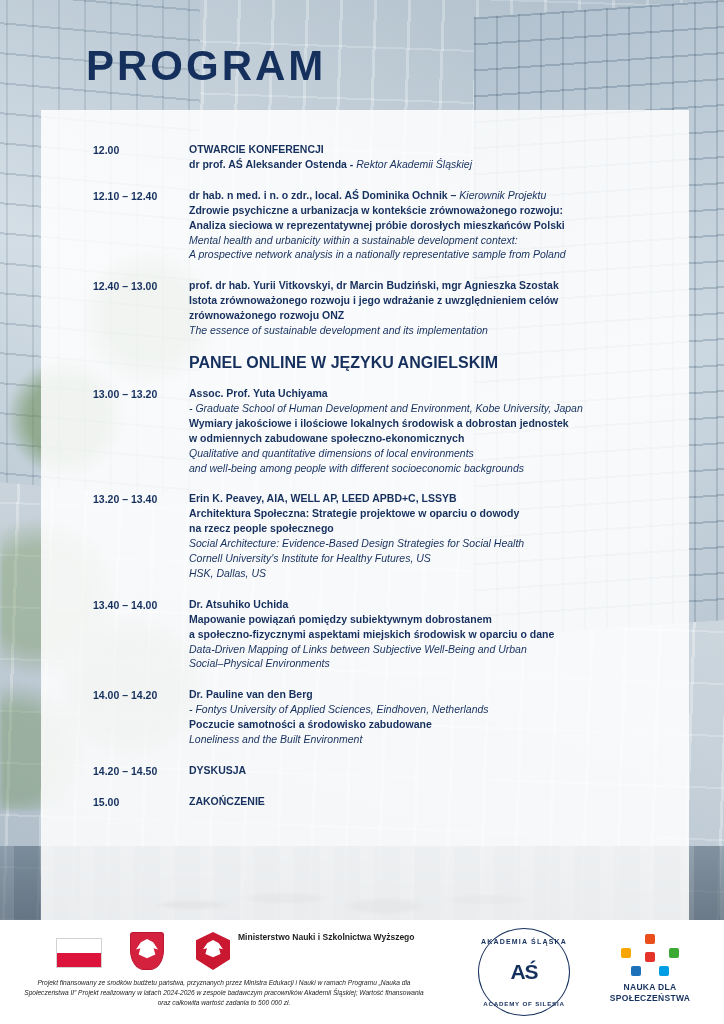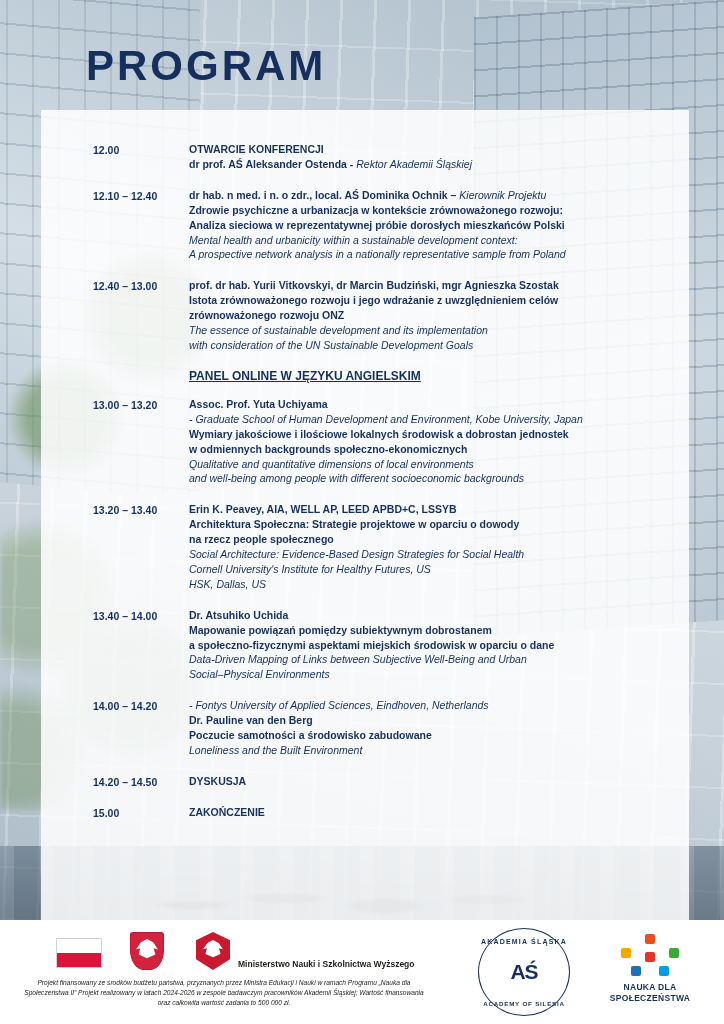--- a/index.html
+++ b/index.html
@@ -143,26 +143,25 @@
     flex: 1;
     font-size: 10.5px;
     color: #16305e;
     line-height: 1.42;
   }
   .entry .b { font-weight: bold; }
   .entry .i { font-style: italic; }
   .entry div { white-space: pre-wrap; }
 
   .panel-head {
-    font-size: 12px;
+    font-size: 16px;
     font-weight: bold;
     color: #16305e;
     margin: 10px 0 14px 0;
     padding-left: 96px;
-    text-decoration: underline;
   }
 
   
   .footer {
     position: absolute;
     left: 0; right: 0;
     bottom: 0;
     height: 104px;
     background: #ffffff;
   }
@@ -194,21 +193,21 @@
     left: 5px; top: 6px;
     width: 22px; height: 20px;
     background: #ffffff;
     clip-path: polygon(50% 0%, 78% 16%, 100% 52%, 80% 46%, 88% 78%, 50% 96%, 12% 78%, 20% 46%, 0% 52%, 22% 16%);
   }
   .ministry {
     position: absolute;
     left: 196px;
     top: 12px;
     display: flex;
-    align-items: flex-end;
+    align-items: flex-start;
     gap: 8px;
   }
   .ministry .emblem {
     width: 34px; height: 38px;
     background:
       linear-gradient(180deg, #c9182f 0%, #c9182f 100%);
     clip-path: polygon(50% 0%, 100% 22%, 100% 72%, 50% 100%, 0% 72%, 0% 22%);
     position: relative;
   }
   .ministry .emblem::after {
@@ -327,31 +326,30 @@
             <div><span class="i">A prospective network analysis in a nationally representative sample from Poland</span></div>
           </div>
         </div>
         <div class="row">
           <div class="time">12.40 – 13.00</div>
           <div class="entry">
             <div><span class="b">prof. dr hab. Yurii Vitkovskyi, dr Marcin Budziński, mgr Agnieszka Szostak</span></div>
             <div><span class="b">Istota zrównoważonego rozwoju i jego wdrażanie z uwzględnieniem celów</span></div>
             <div><span class="b">zrównoważonego rozwoju ONZ</span></div>
             <div><span class="i">The essence of sustainable development and its implementation</span></div>
-            <div><span class="i">with consideration of the UN Sustainable Development Goals</span></div>
           </div>
         </div>
         <div class="panel-head">PANEL ONLINE W JĘZYKU ANGIELSKIM</div>
         <div class="row">
           <div class="time">13.00 – 13.20</div>
           <div class="entry">
             <div><span class="b">Assoc. Prof. Yuta Uchiyama</span></div>
             <div><span class="i">- Graduate School of Human Development and Environment, Kobe University, Japan</span></div>
             <div><span class="b">Wymiary jakościowe i ilościowe lokalnych środowisk a dobrostan jednostek</span></div>
-            <div><span class="b">w odmiennych backgrounds społeczno-ekonomicznych</span></div>
+            <div><span class="b">w odmiennych zabudowane społeczno-ekonomicznych</span></div>
             <div><span class="i">Qualitative and quantitative dimensions of local environments</span></div>
             <div><span class="i">and well-being among people with different socioeconomic backgrounds</span></div>
           </div>
         </div>
         <div class="row">
           <div class="time">13.20 – 13.40</div>
           <div class="entry">
             <div><span class="b">Erin K. Peavey, AIA, WELL AP, LEED APBD+C, LSSYB</span></div>
             <div><span class="b">Architektura Społeczna: Strategie projektowe w oparciu o dowody</span></div>
             <div><span class="b">na rzecz people społecznego</span></div>
@@ -366,22 +364,22 @@
             <div><span class="b">Dr. Atsuhiko Uchida</span></div>
             <div><span class="b">Mapowanie powiązań pomiędzy subiektywnym dobrostanem</span></div>
             <div><span class="b">a społeczno-fizycznymi aspektami miejskich środowisk w oparciu o dane</span></div>
             <div><span class="i">Data-Driven Mapping of Links between Subjective Well-Being and Urban</span></div>
             <div><span class="i">Social–Physical Environments</span></div>
           </div>
         </div>
         <div class="row">
           <div class="time">14.00 – 14.20</div>
           <div class="entry">
+            <div><span class="b">Dr. Pauline van den Berg</span></div>
             <div><span class="i">- Fontys University of Applied Sciences, Eindhoven, Netherlands</span></div>
-            <div><span class="b">Dr. Pauline van den Berg</span></div>
             <div><span class="b">Poczucie samotności a środowisko zabudowane</span></div>
             <div><span class="i">Loneliness and the Built Environment</span></div>
           </div>
         </div>
         <div class="row">
           <div class="time">14.20 – 14.50</div>
           <div class="entry">
             <div><span class="b">DYSKUSJA</span></div>
           </div>
         </div>

